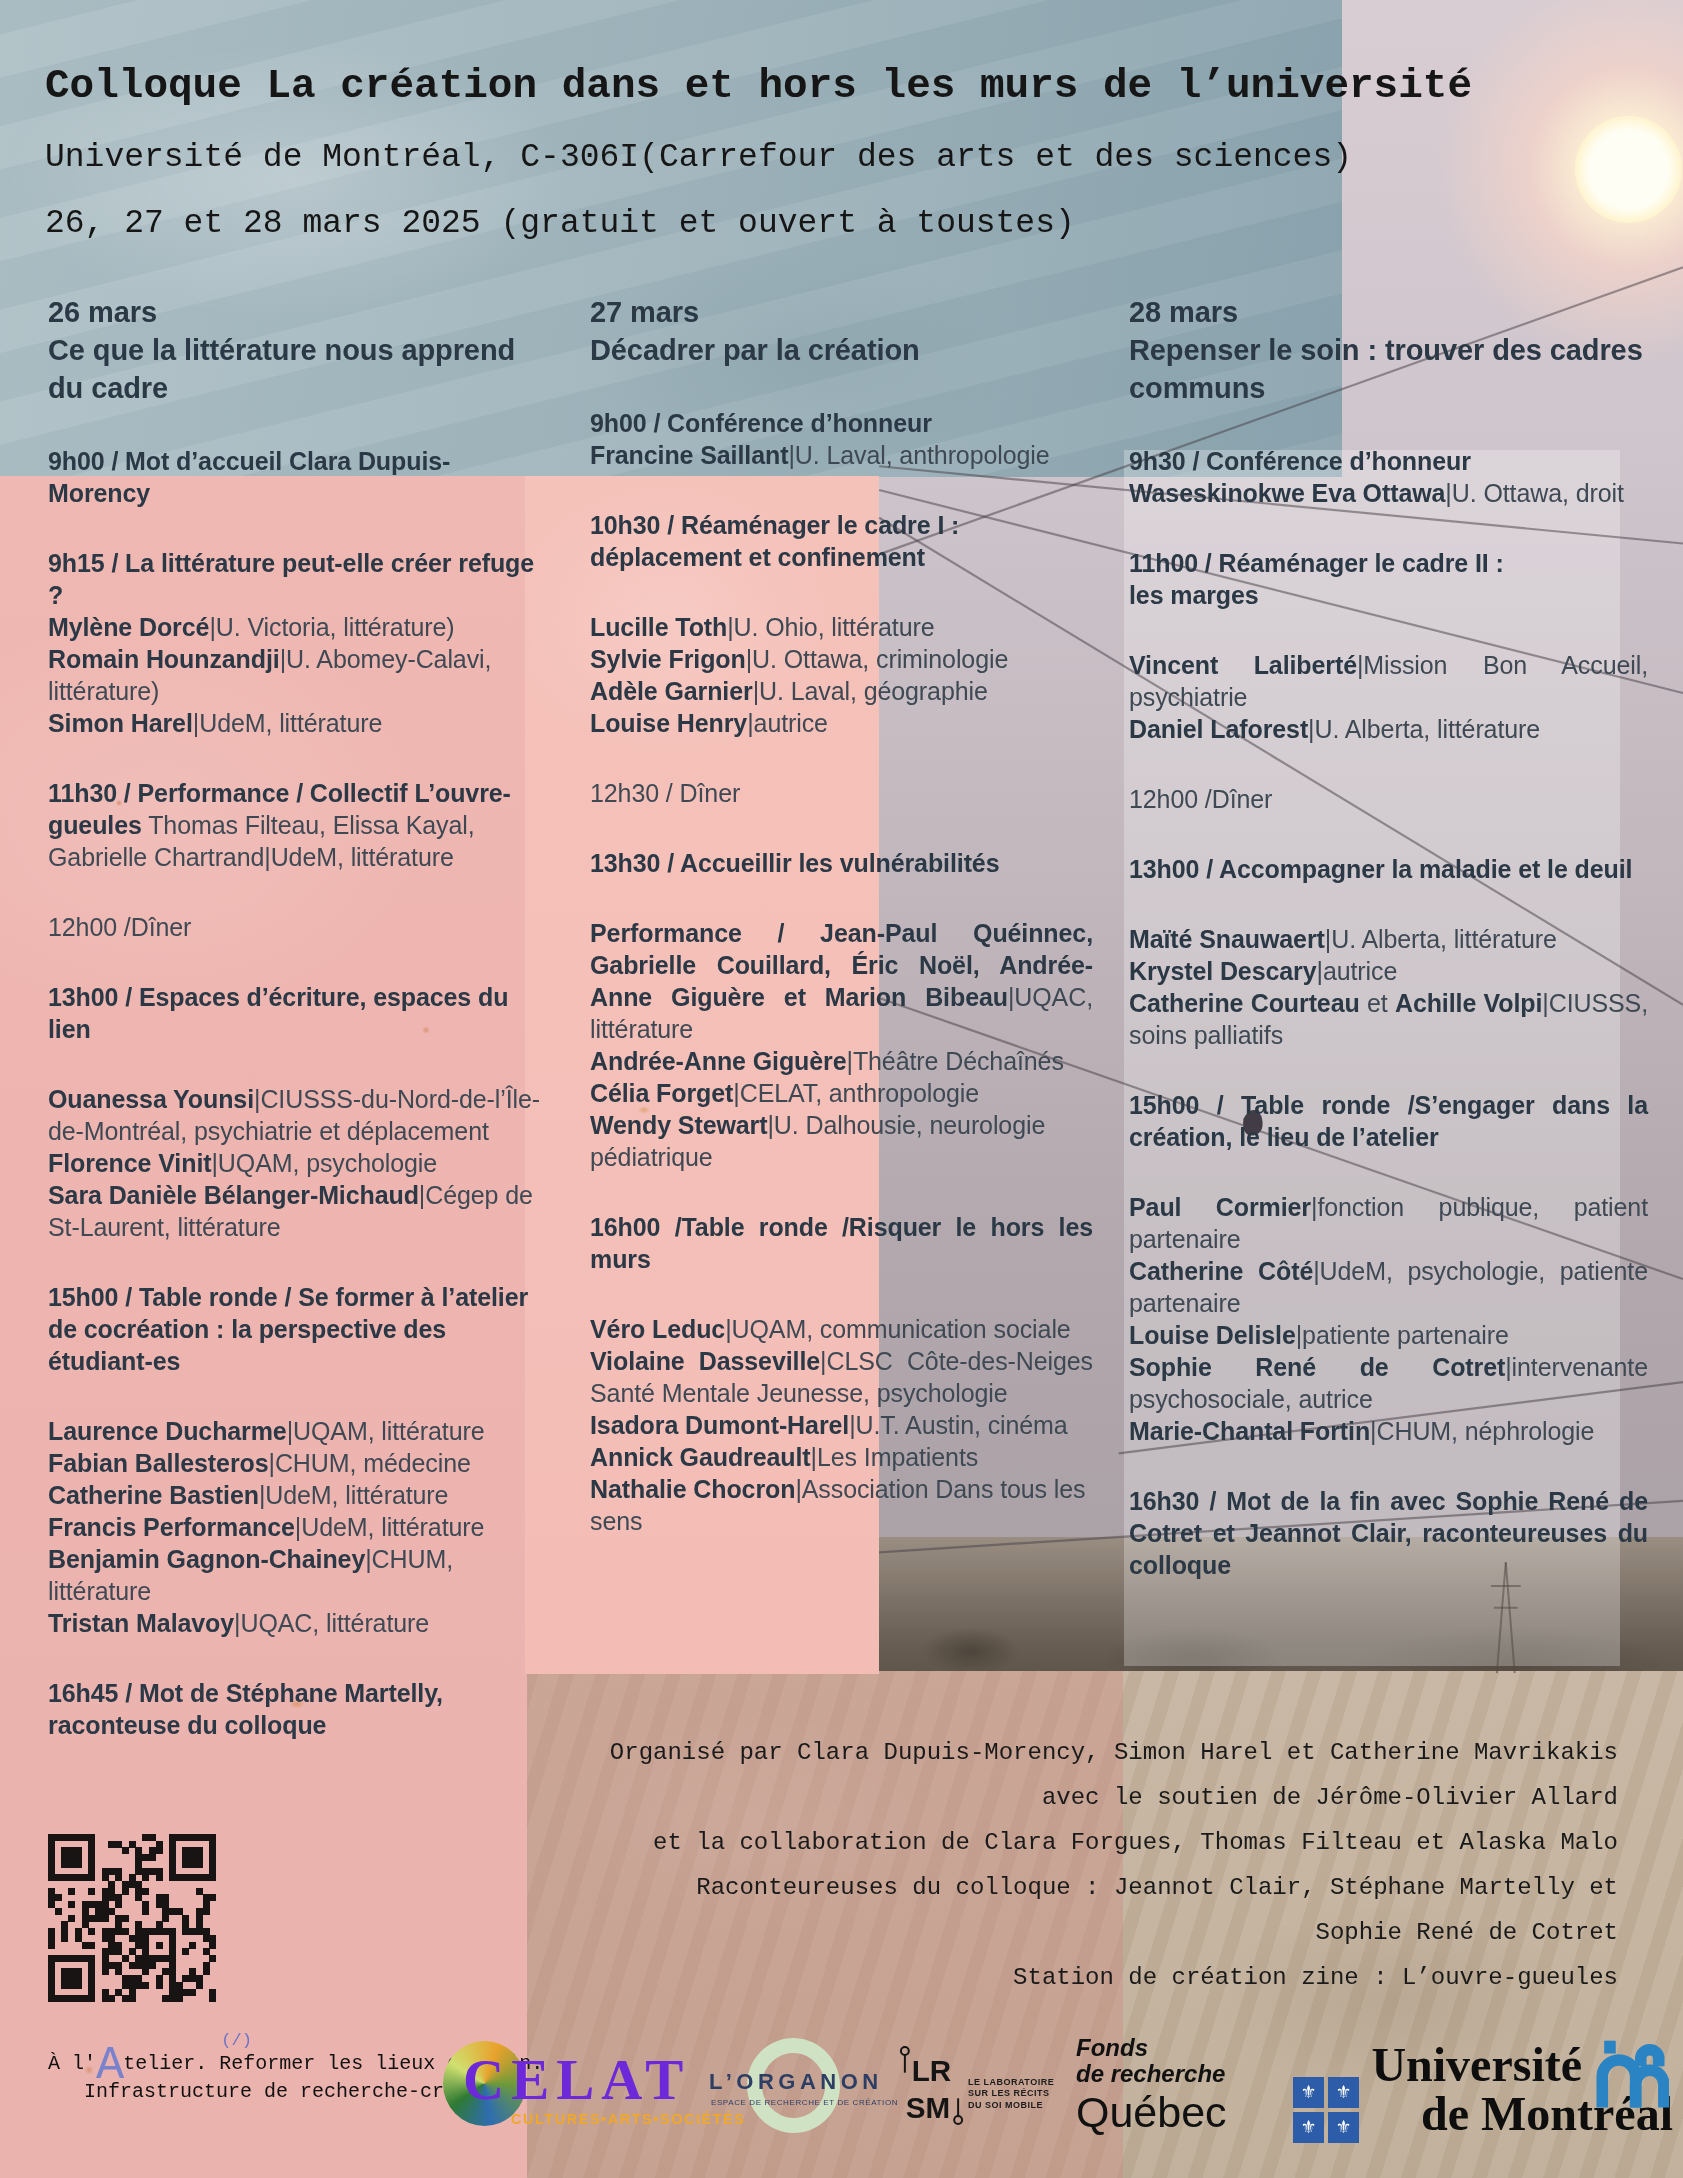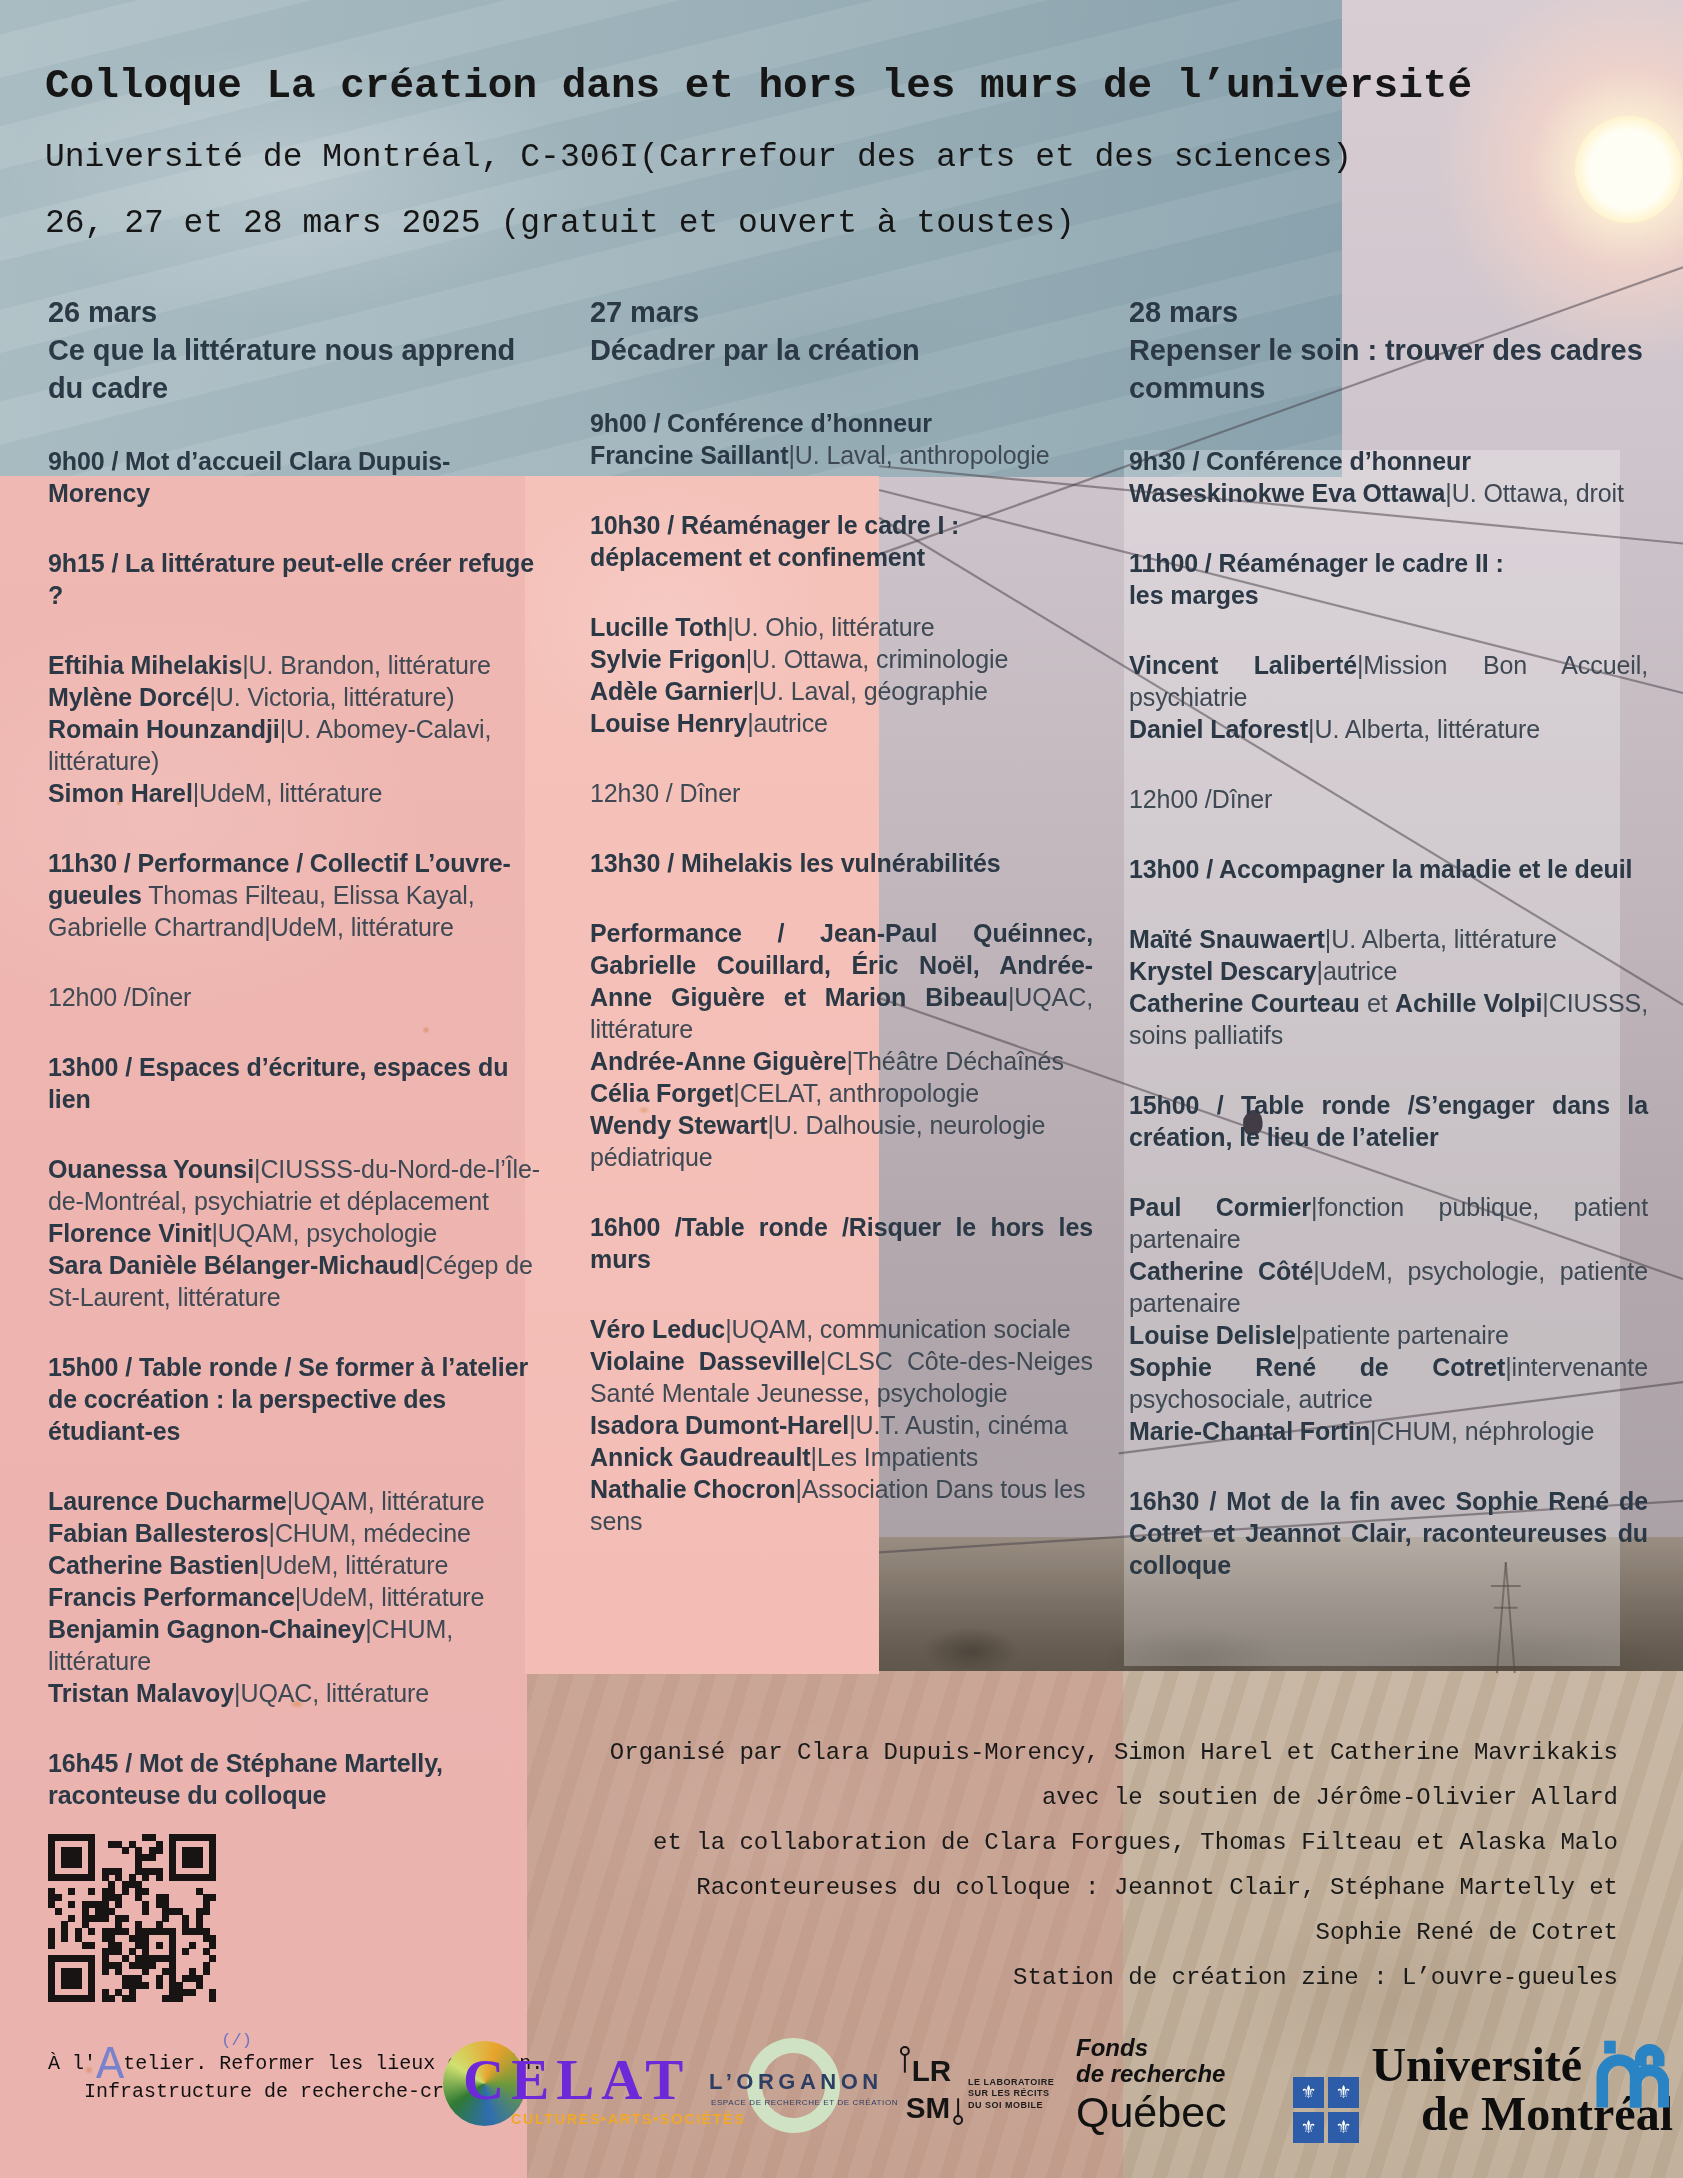--- a/index.html
+++ b/index.html
@@ -147,21 +147,20 @@
   <div class="t1">Colloque La création dans et hors les murs de l’université</div>
   <div class="t2">Université de Montréal, C-306I(Carrefour des arts et des sciences)</div>
   <div class="t3">26, 27 et 28 mars 2025 (gratuit et ouvert à toustes)</div>
 
   <div class="col c1">
       <p class="it ttl">26 mars
 Ce que la littérature nous apprend
 du cadre</p>
       <p class="it gap"><span class="b">9h00 / Mot d’accueil Clara Dupuis-Morency</span></p>
       <p class="it gap"><span class="b">9h15 / La littérature peut-elle créer refuge ?</span></p>
-      <p class="it gap"><span class="b">Eftihia Mihelakis</span><span>|U. Brandon, littérature</span></p>
       <p class="it"><span class="b">Mylène Dorcé</span><span>|U. Victoria, littérature)</span></p>
       <p class="it"><span class="b">Romain Hounzandji</span><span>|U. Abomey-Calavi, littérature)</span></p>
       <p class="it"><span class="b">Simon Harel</span><span>|UdeM, littérature</span></p>
       <p class="it gap"><span class="b">11h30 / Performance / Collectif L’ouvre-gueules</span><span> Thomas Filteau, Elissa Kayal, Gabrielle Chartrand|UdeM, littérature</span></p>
       <p class="it gap"><span>12h00 /Dîner</span></p>
       <p class="it gap"><span class="b">13h00 / Espaces d’écriture, espaces du lien</span></p>
       <p class="it gap"><span class="b">Ouanessa Younsi</span><span>|CIUSSS-du-Nord-de-l’Île-de-Montréal, psychiatrie et déplacement</span></p>
       <p class="it"><span class="b">Florence Vinit</span><span>|UQAM, psychologie</span></p>
       <p class="it"><span class="b">Sara Danièle Bélanger-Michaud</span><span>|Cégep de St-Laurent, littérature</span></p>
       <p class="it gap"><span class="b">15h00 / Table ronde / Se former à l’atelier de cocréation : la perspective des étudiant-es</span></p>
@@ -177,21 +176,21 @@
       <p class="it ttl">27 mars
 Décadrer par la création</p>
       <p class="it gap"><span class="b">9h00 / Conférence d’honneur</span></p>
       <p class="it"><span class="b">Francine Saillant</span><span>|U. Laval, anthropologie</span></p>
       <p class="it gap"><span class="b">10h30 / Réaménager le cadre I : déplacement et confinement</span></p>
       <p class="it gap"><span class="b">Lucille Toth</span><span>|U. Ohio, littérature</span></p>
       <p class="it"><span class="b">Sylvie Frigon</span><span>|U. Ottawa, criminologie</span></p>
       <p class="it"><span class="b">Adèle Garnier</span><span>|U. Laval, géographie</span></p>
       <p class="it"><span class="b">Louise Henry</span><span>|autrice</span></p>
       <p class="it gap"><span>12h30 / Dîner</span></p>
-      <p class="it gap"><span class="b">13h30 / Mihelakis les vulnérabilités</span></p>
+      <p class="it gap"><span class="b">13h30 / Accueillir les vulnérabilités</span></p>
       <p class="it gap j"><span class="b">Performance / Jean-Paul Quéinnec, Gabrielle Couillard, Éric Noël, Andrée-Anne Giguère et Marion Bibeau</span><span>|UQAC, littérature</span></p>
       <p class="it"><span class="b">Andrée-Anne Giguère</span><span>|Théâtre Déchaînés</span></p>
       <p class="it"><span class="b">Célia Forget</span><span>|CELAT, anthropologie</span></p>
       <p class="it"><span class="b">Wendy Stewart</span><span>|U. Dalhousie, neurologie pédiatrique</span></p>
       <p class="it gap j"><span class="b">16h00 /Table ronde /Risquer le hors les murs</span></p>
       <p class="it gap"><span class="b">Véro Leduc</span><span>|UQAM, communication sociale</span></p>
       <p class="it j"><span class="b">Violaine Dasseville</span><span>|CLSC Côte-des-Neiges Santé Mentale Jeunesse, psychologie</span></p>
       <p class="it"><span class="b">Isadora Dumont-Harel</span><span>|U.T. Austin, cinéma</span></p>
       <p class="it"><span class="b">Annick Gaudreault</span><span>|Les Impatients</span></p>
       <p class="it"><span class="b">Nathalie Chocron</span><span>|Association Dans tous les sens</span></p>

